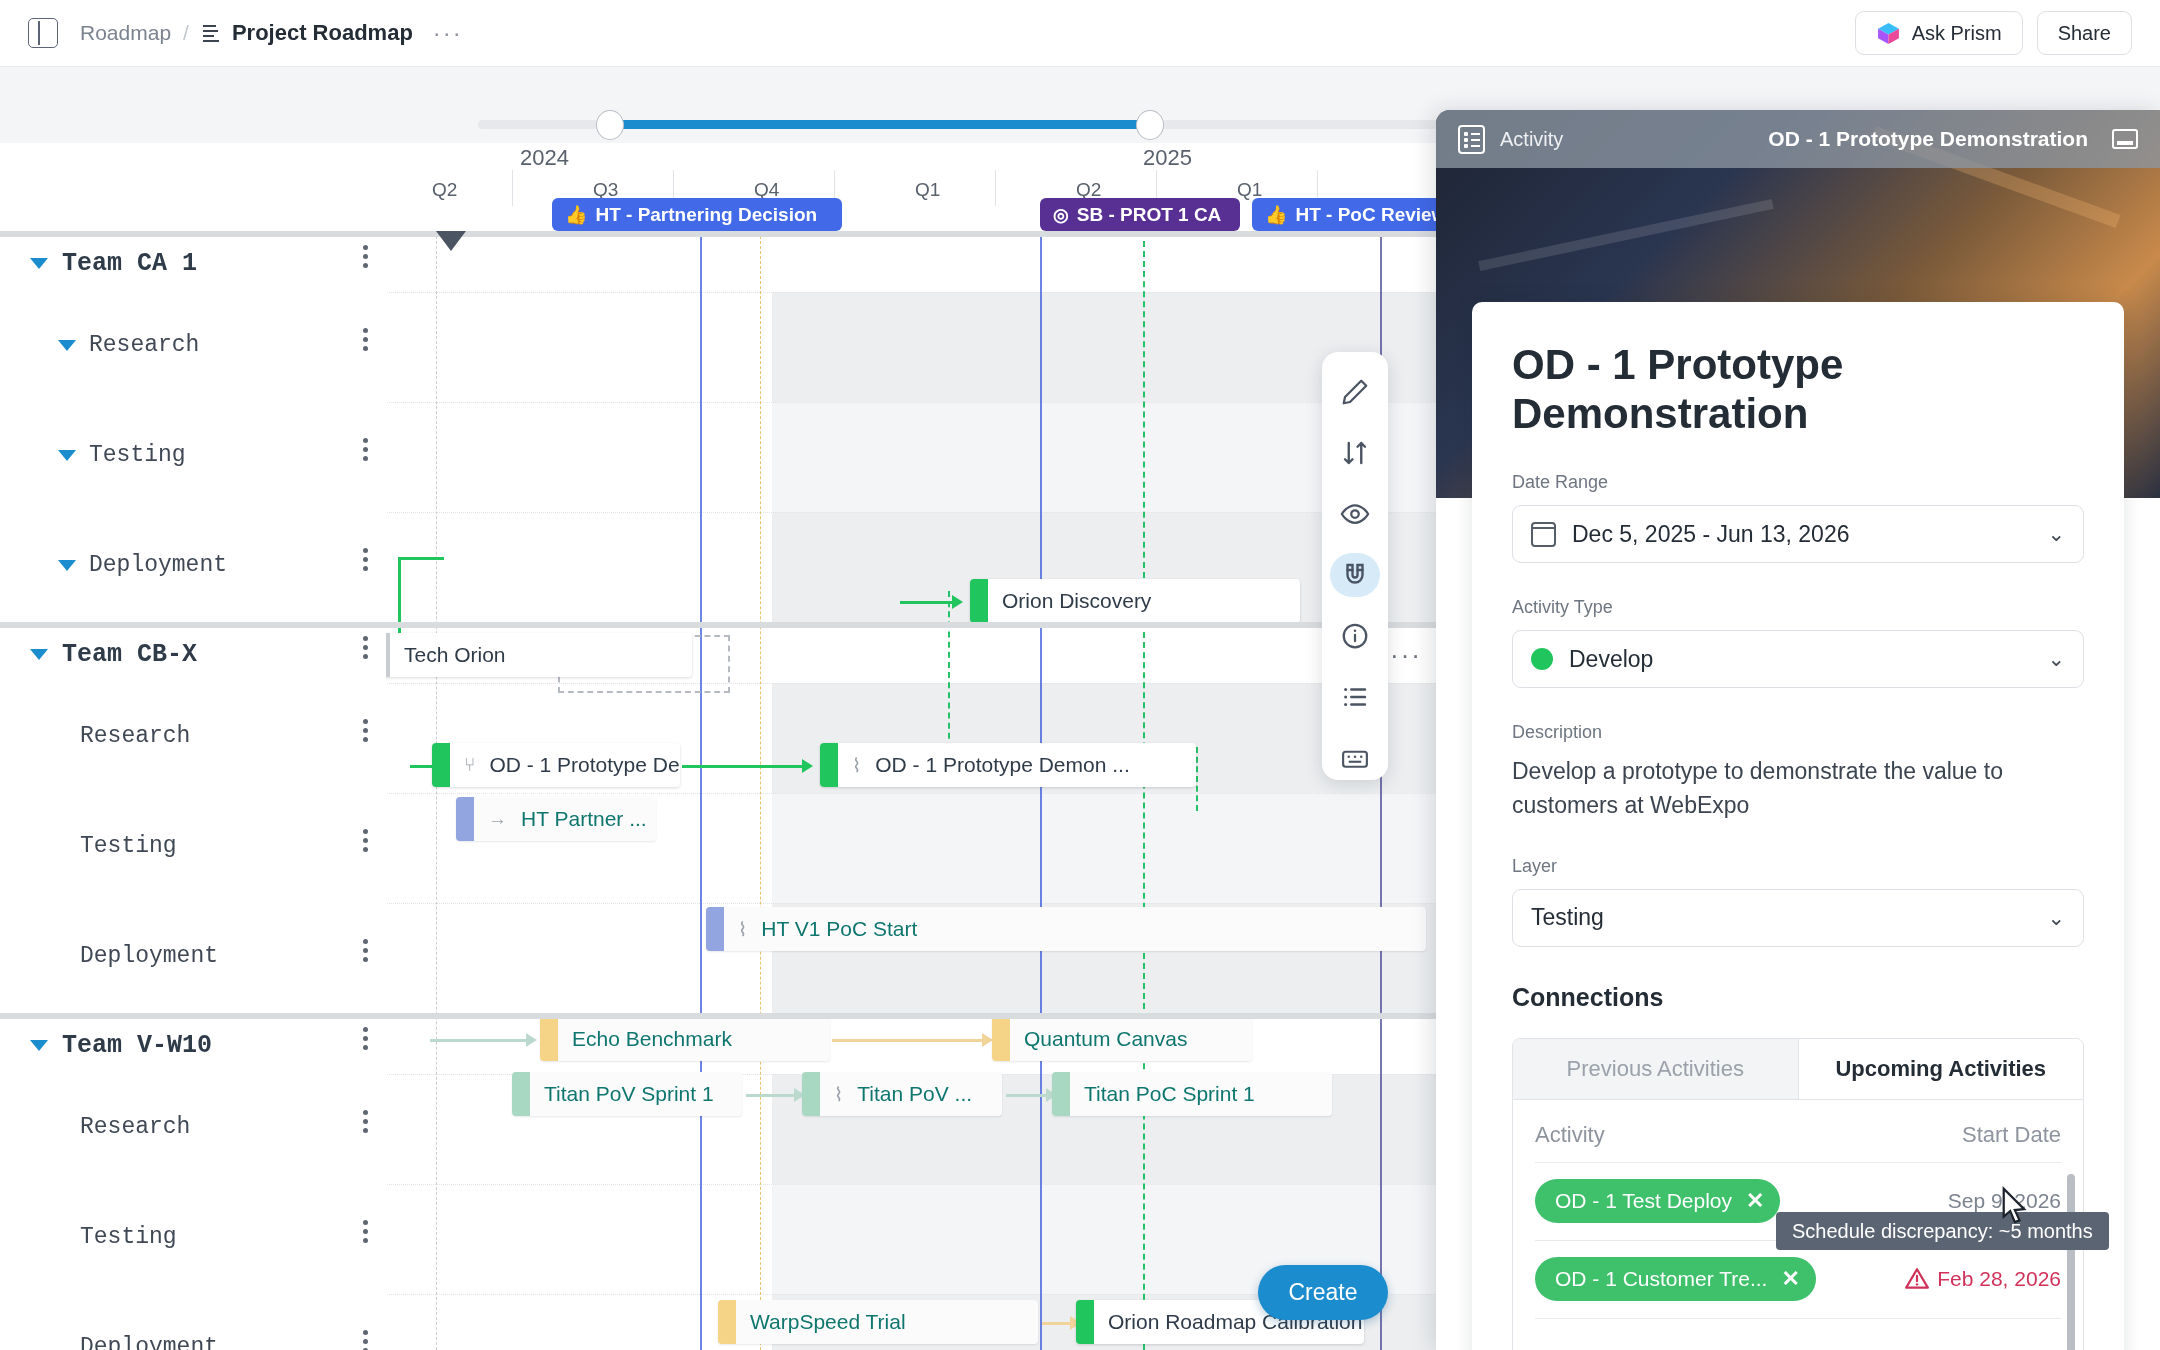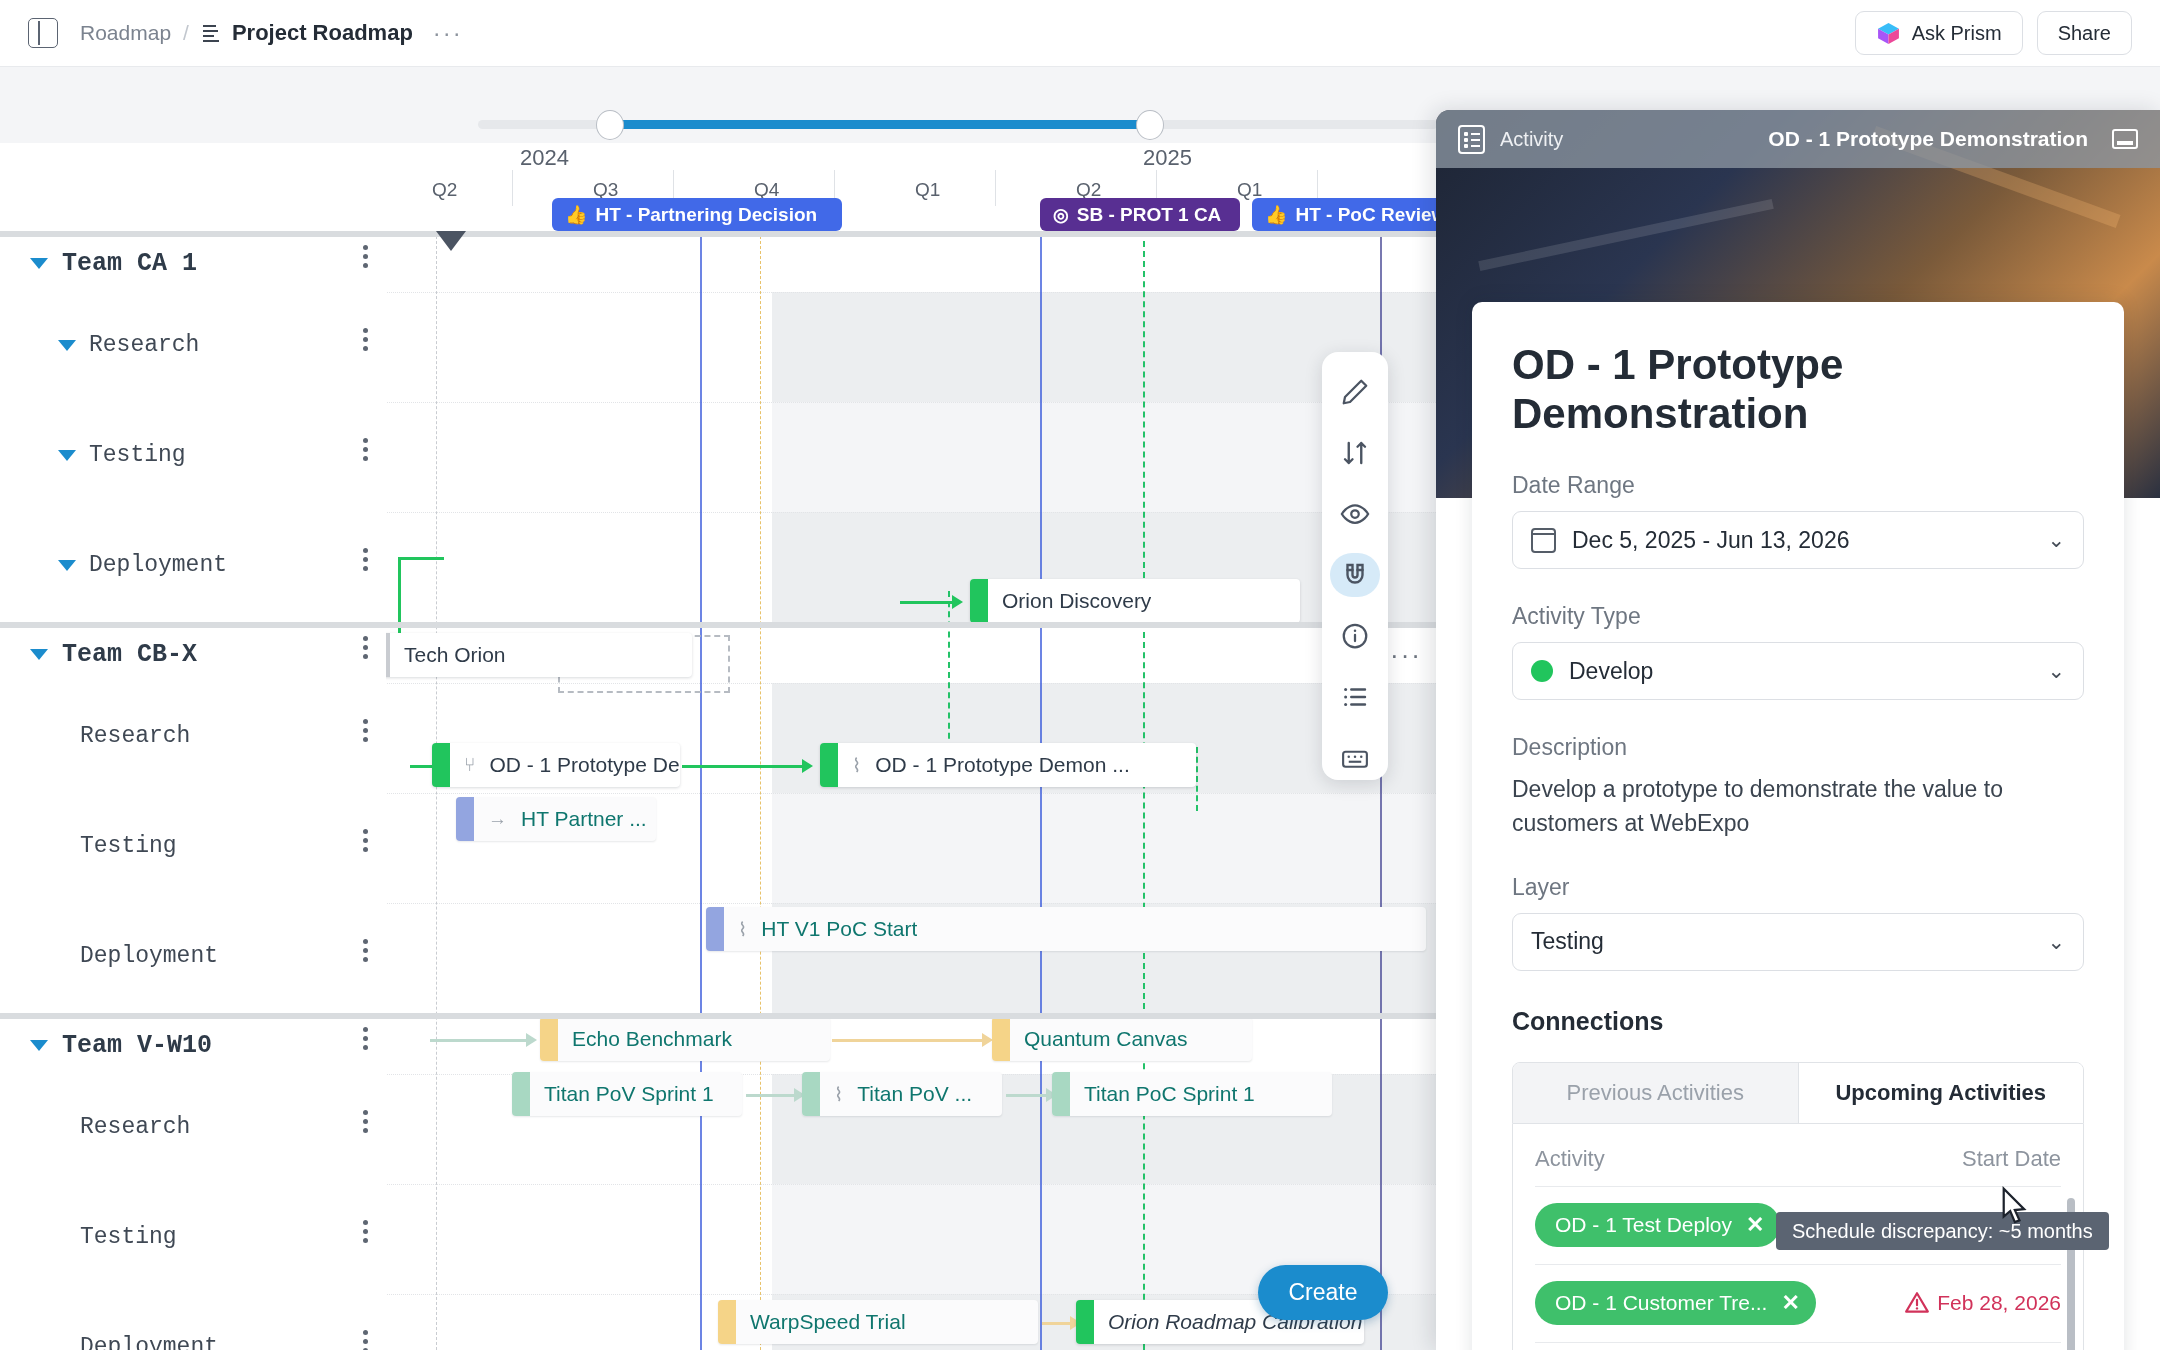--- a/index.html
+++ b/index.html
@@ -171,21 +171,21 @@
   .det-title-top { font-size:21px; font-weight:600; margin-left:auto; }
   .det-min { width:26px;height:20px;border:2px solid #fff;border-radius:3px;margin-left:24px; position:relative;}
   .det-min:after{content:"";position:absolute;left:3px;right:3px;bottom:2px;height:4px;background:#fff;}
 
   .det-card {
     position:absolute; left:36px; top:192px; width:652px; height:1158px;
     background:#fff; border-radius:10px 10px 0 0; box-shadow:0 -2px 18px rgba(20,30,45,.12);
     padding:38px 40px 0 40px; z-index:4; overflow:hidden;
   }
   .det-h1 { font-size:42px; font-weight:700; line-height:1.17; color:#242c36; }
-  .fld-label { font-size:23px; color:#6e7681; margin-top:34px; margin-bottom:12px; }
+  .fld-label { font-size:18px; color:#6e7681; margin-top:34px; margin-bottom:12px; }
   .fld-box {
     height:58px; border:1px solid #dcdfe4; border-radius:9px; display:flex; align-items:center;
     padding:0 18px; font-size:23px; color:#242c36; gap:16px; background:#fff; cursor:pointer;
   }
   .chev { margin-left:auto; color:#444c57; font-size:21px; }
   .cal-ico { width:25px;height:25px;border:2.2px solid #555d68;border-radius:4px;position:relative;flex:none;}
   .cal-ico:before{content:"";position:absolute;left:-2px;right:-2px;top:3px;height:2.2px;background:#555d68;}
   .dot-green { width:22px;height:22px;border-radius:50%;background:#21c55d;flex:none;}
   .fld-text { font-size:23px; color:#3b444f; line-height:1.45; margin-top:4px; }
   .sec-title { font-size:25px; font-weight:700; color:#242c36; margin-top:36px; }
@@ -489,21 +489,21 @@
         <span class="lbl">Titan PoV ...</span>
       </div>
       <div class="bar muted ghost" style="left: 1052px; top: 841px; width: 280px;">
         <span class="cap cap-greenpale"></span>
         <span class="lbl">Titan PoC Sprint 1</span>
       </div>
       <div class="bar muted ghost" style="left: 718px; top: 1069px; width: 320px;">
         <span class="cap cap-yellow"></span>
         <span class="lbl">WarpSpeed Trial</span>
       </div>
-      <div class="bar" style="left: 1076px; top: 1069px; width: 288px; font-style: italic;">
+      <div class="bar" style="left: 1076px; top: 1069px; width: 288px;">
         <span class="cap cap-green"></span>
         <span class="lbl">Orion Roadmap Calibration</span>
       </div>
     </div>
   <div class="marker-tri"></div>
 
   <div class="fltbar">
     <div class="flt-ico">
       <svg width="30" height="30" viewBox="0 0 24 24" fill="none" stroke="#4b5462" stroke-width="1.8" stroke-linecap="round" stroke-linejoin="round">
           <path d="M17 3l4 4L8 20l-5 1 1-5z"></path>

